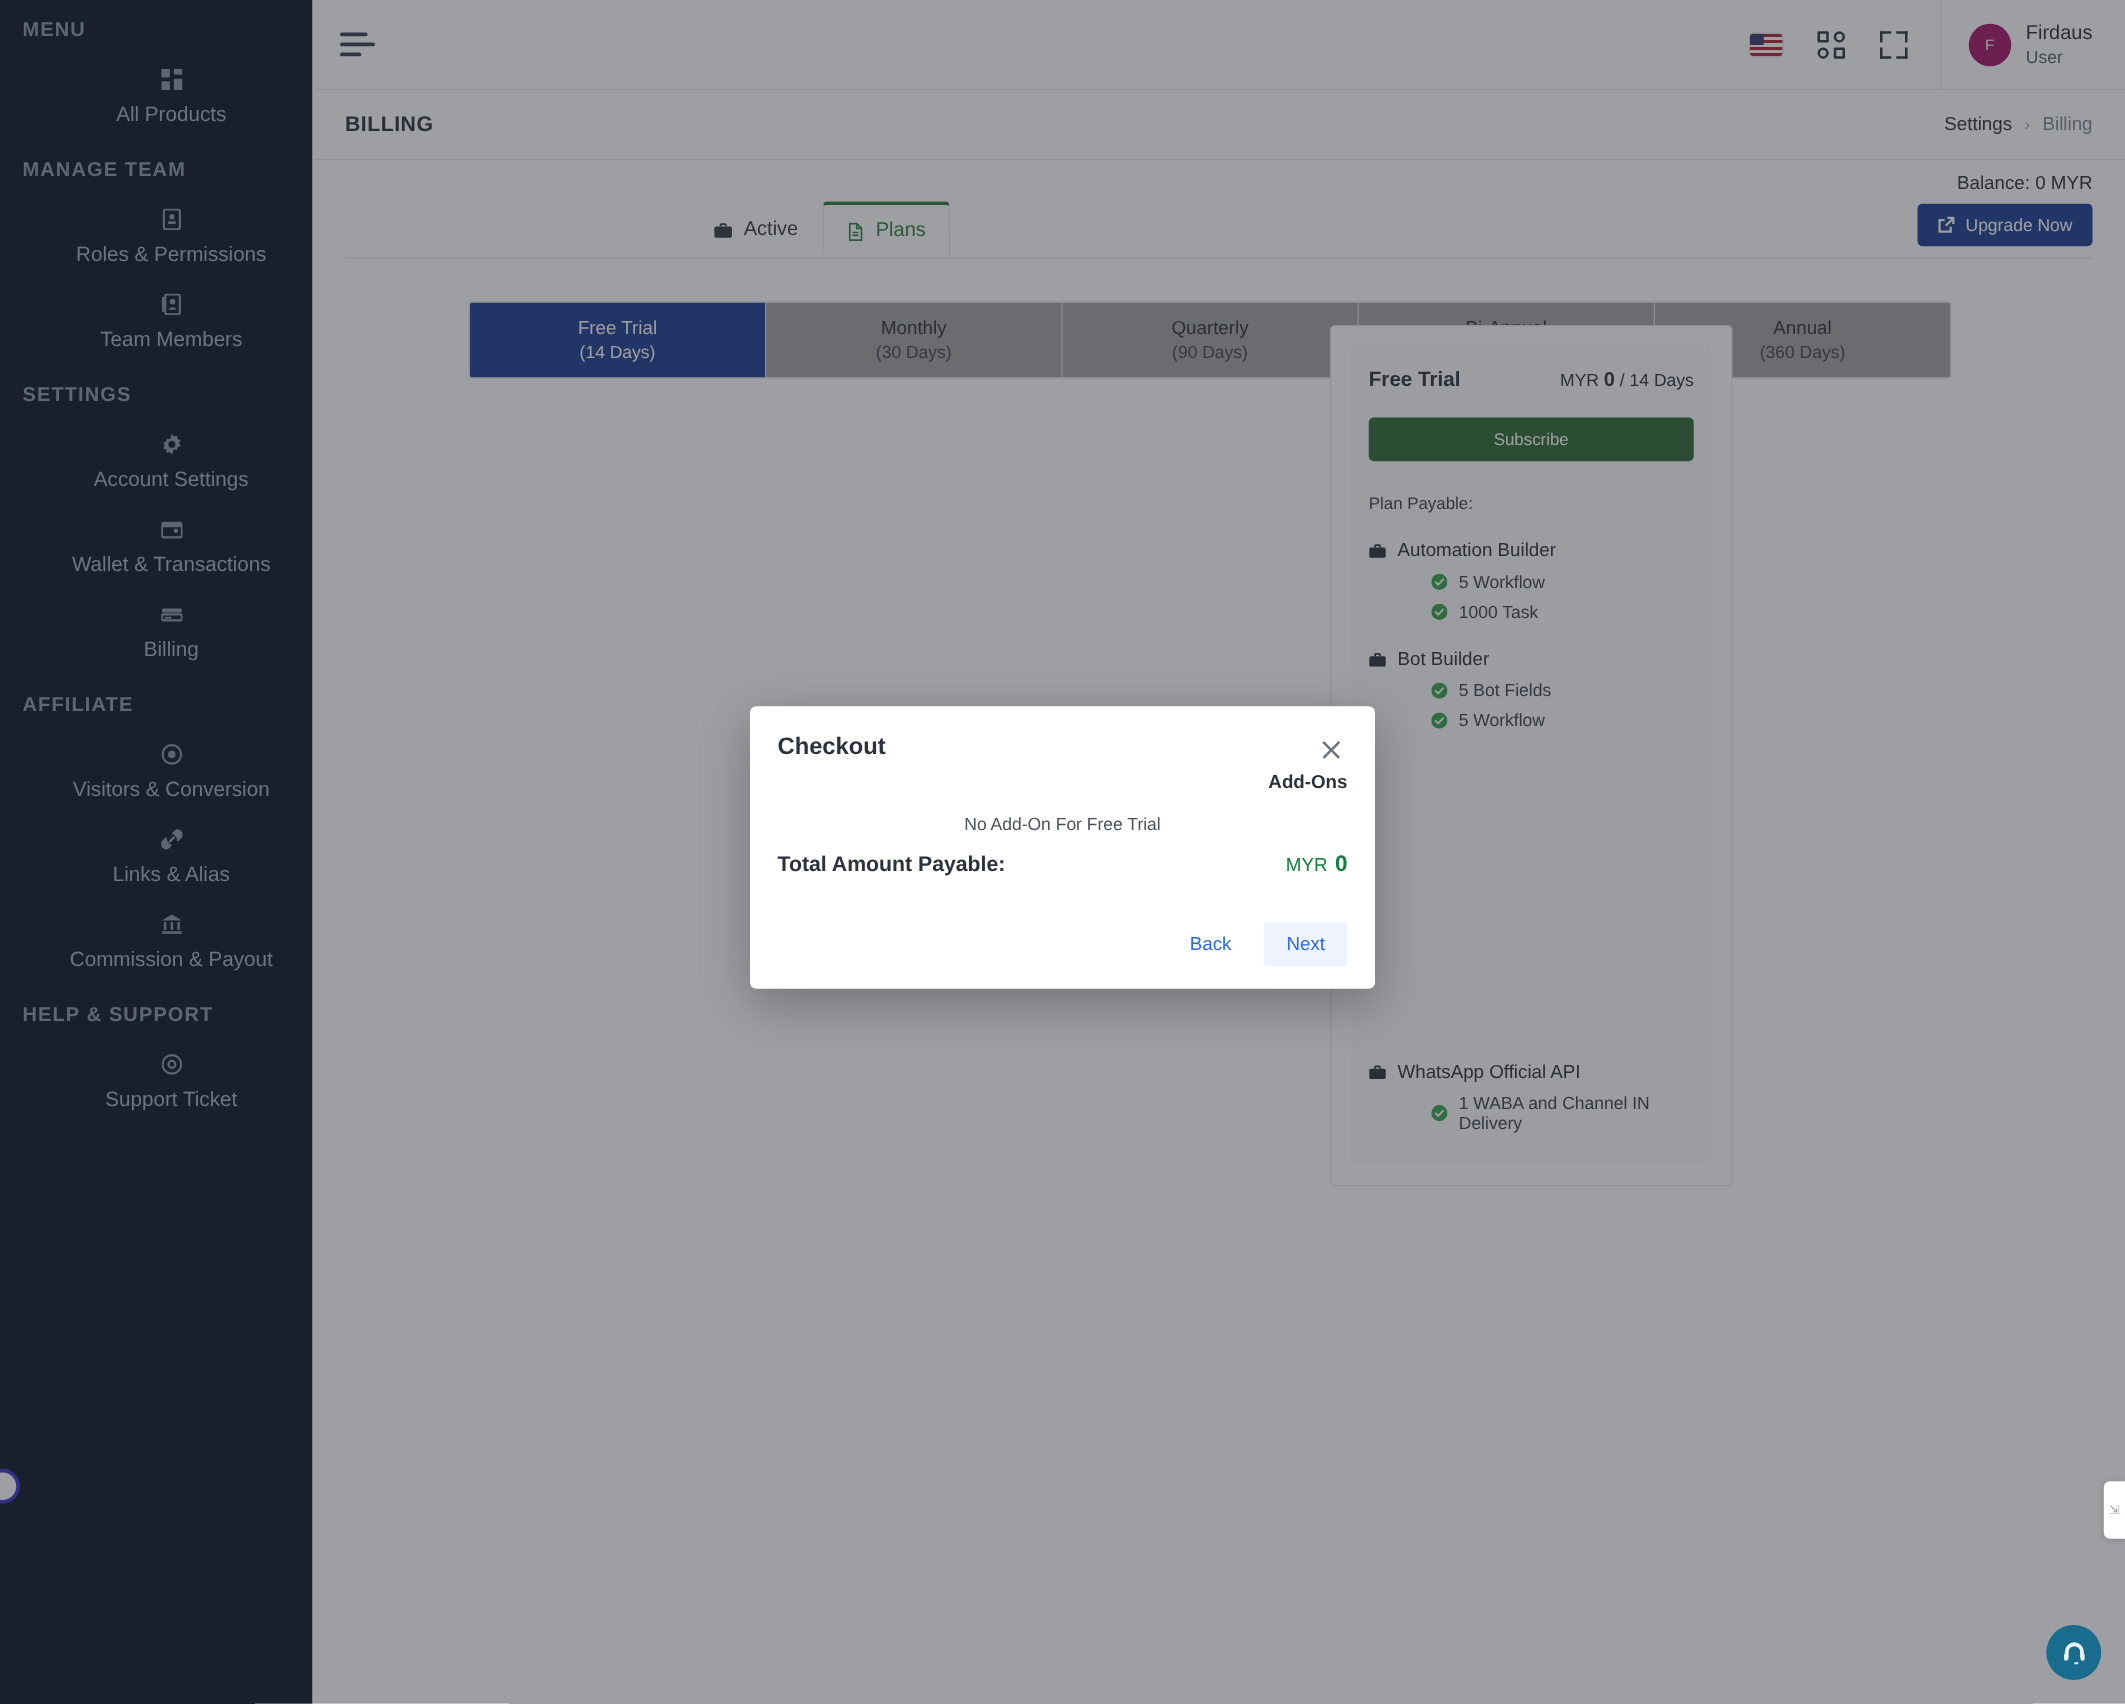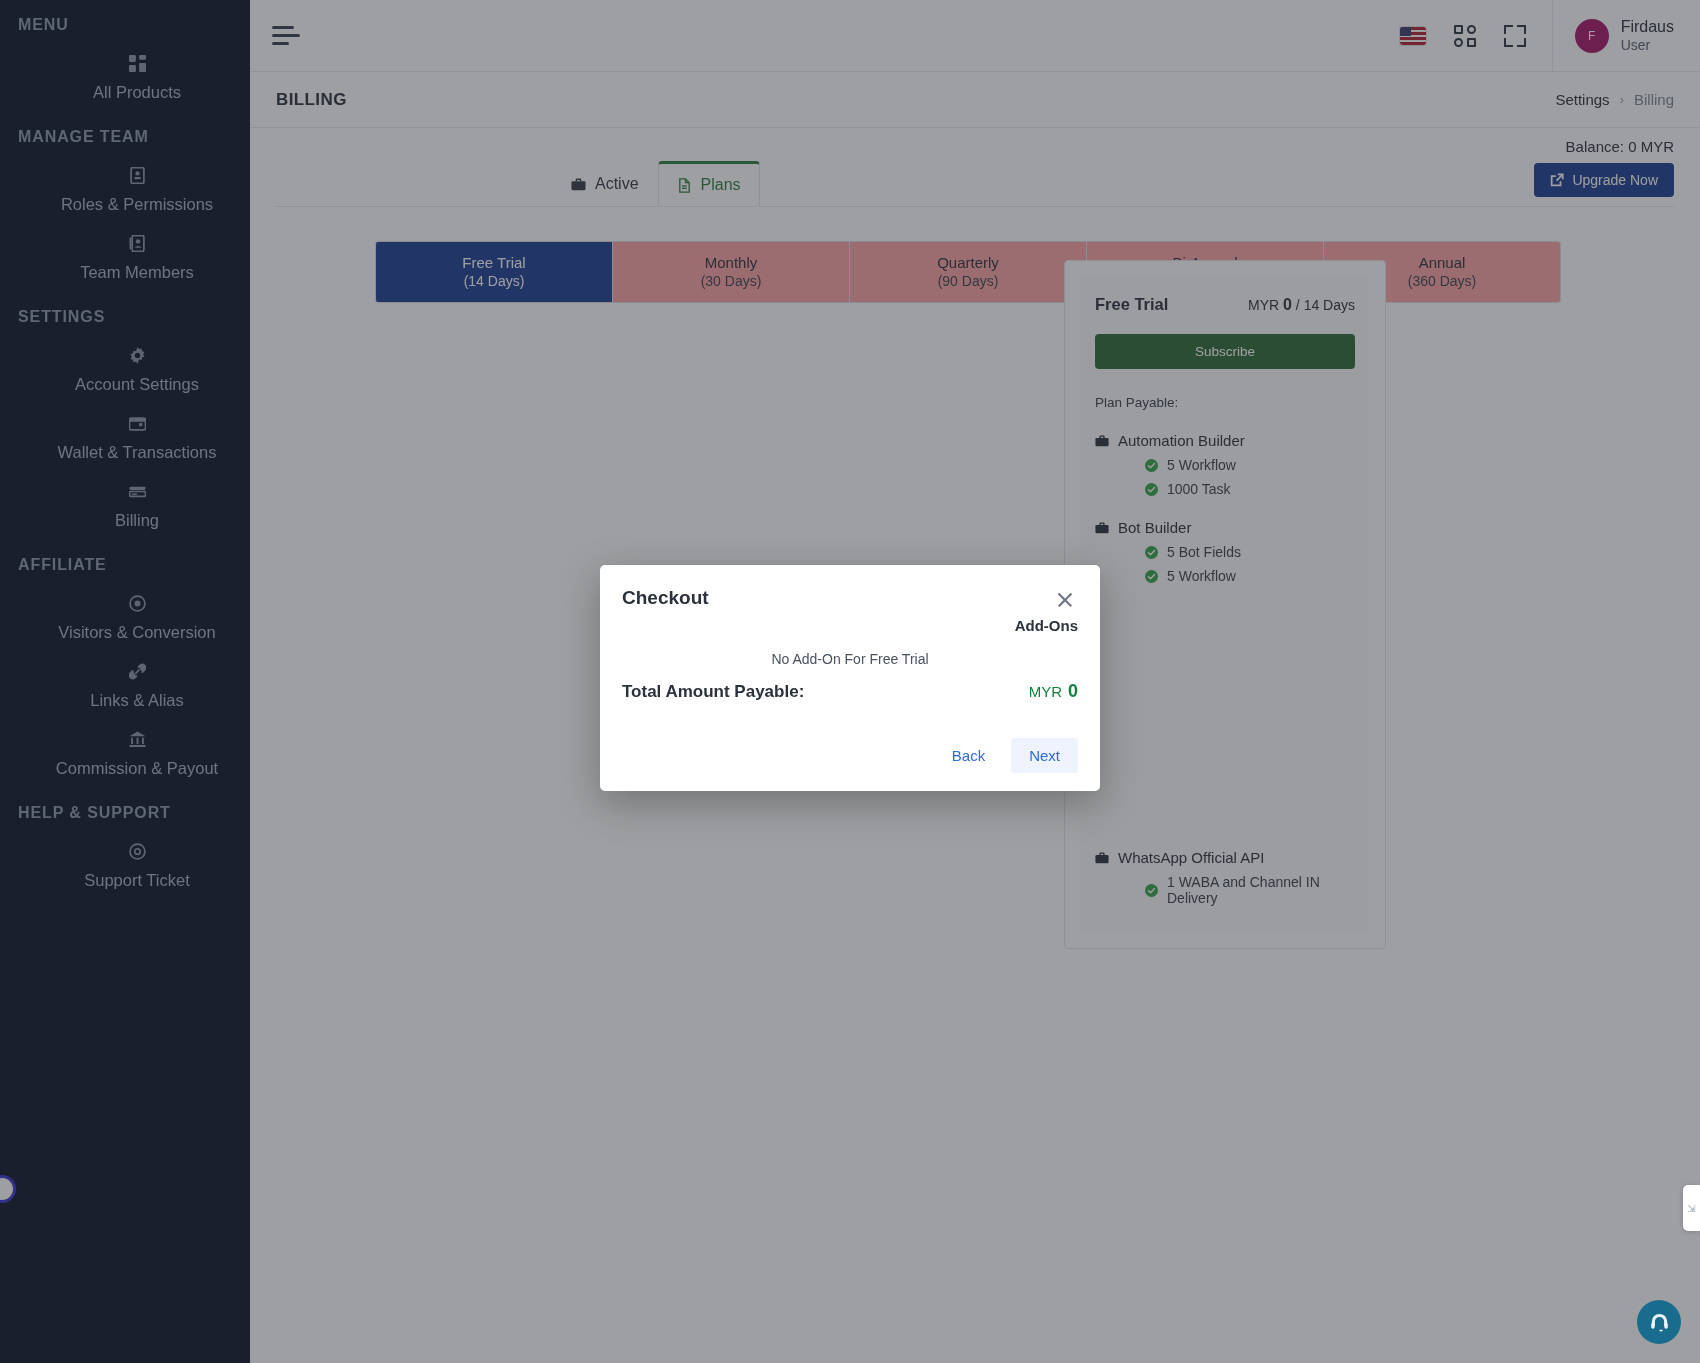--- a/index.html
+++ b/index.html
@@ -144,21 +144,21 @@
 
   .tabs-underline { height: 1px; background: #e7e9ee; margin: 0 26px; }
 
   
   .periods {
     display: flex; margin: 34px 26px 0 125px; width: 1186px;
     border: 1px solid #dcdfe4; border-radius: 3px; overflow: hidden;
   }
   .period {
     flex: 1; text-align: center; padding: 11px 0 13px; cursor: pointer;
-    border-right: 1px solid #dcdfe4; background: #fca5a5;
+    border-right: 1px solid #dcdfe4; background: #a3a3a3;
   }
   .period:last-child { border-right: none; }
   .period.active { background: #1d3f92; }
   .period-name { font-size: 15px; color: #2b323c; line-height: 1.35; }
   .period-days { font-size: 14px; color: #3d4450; }
   .period.active .period-name, .period.active .period-days { color: #ffffff; }
 
   
   .plan-card {
     position: absolute; left: 814px; top: 260px;

